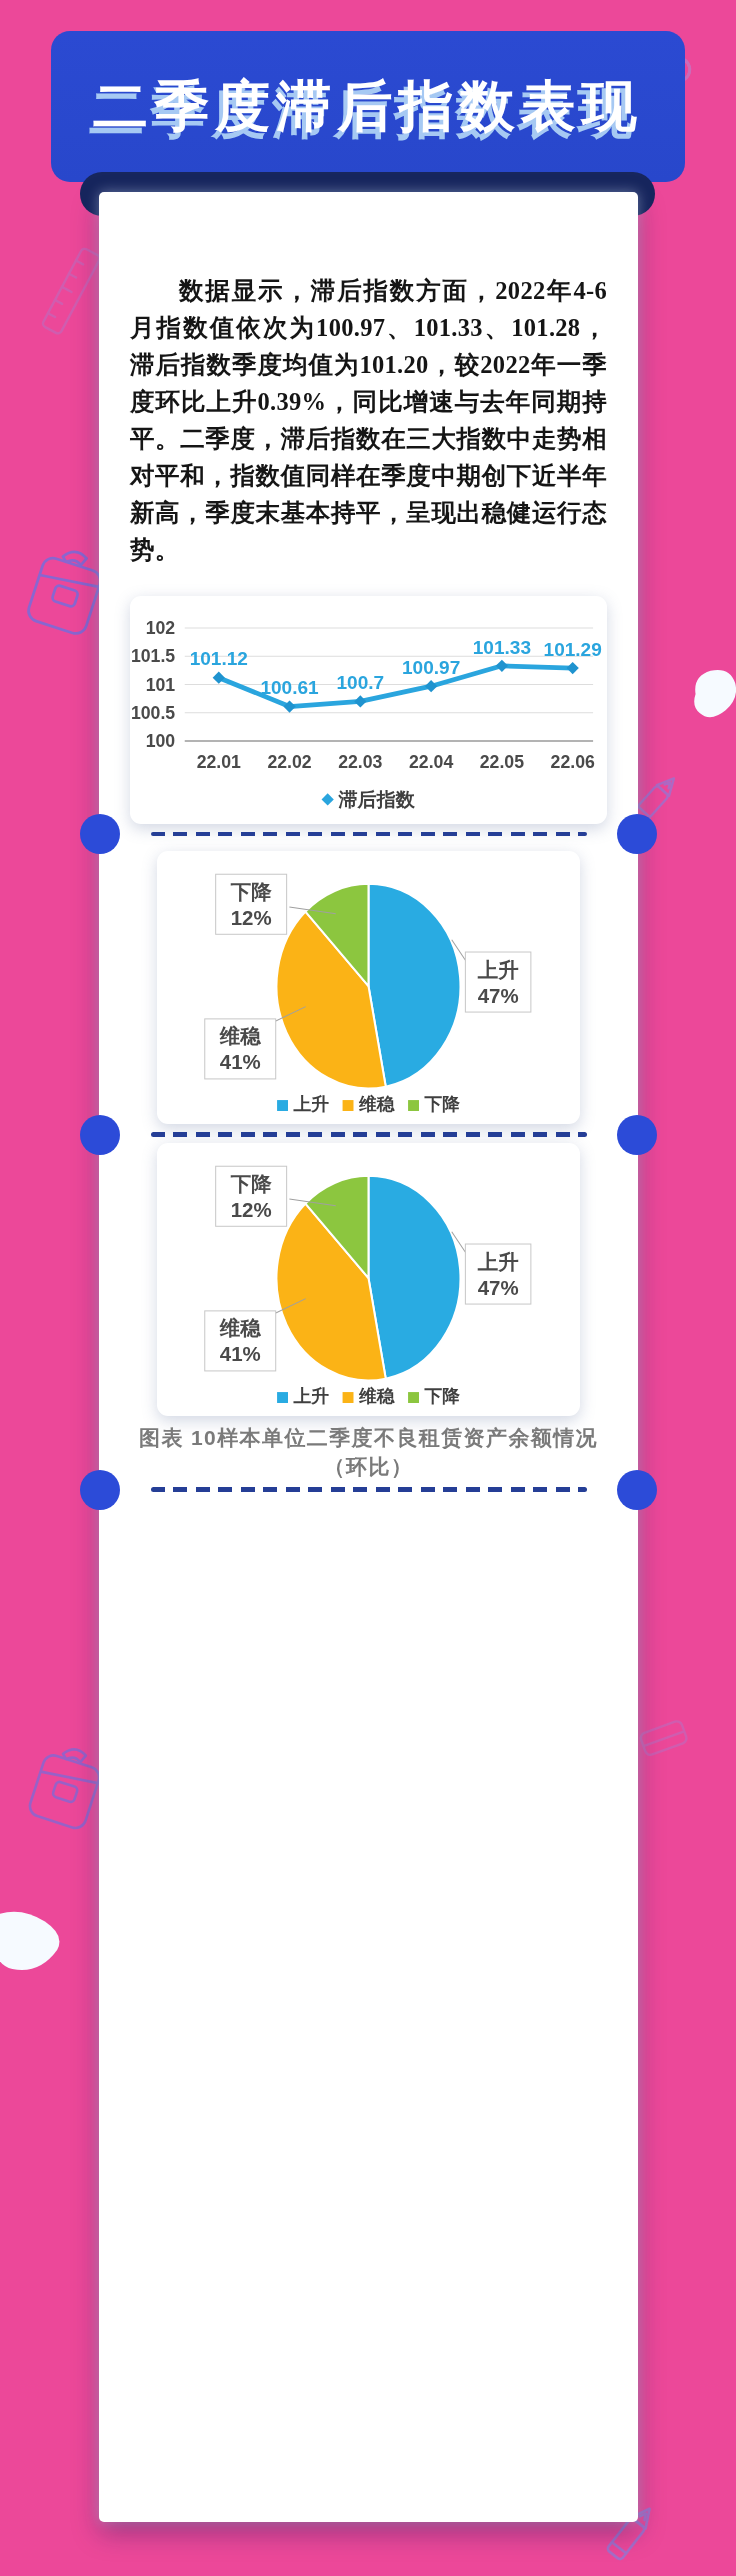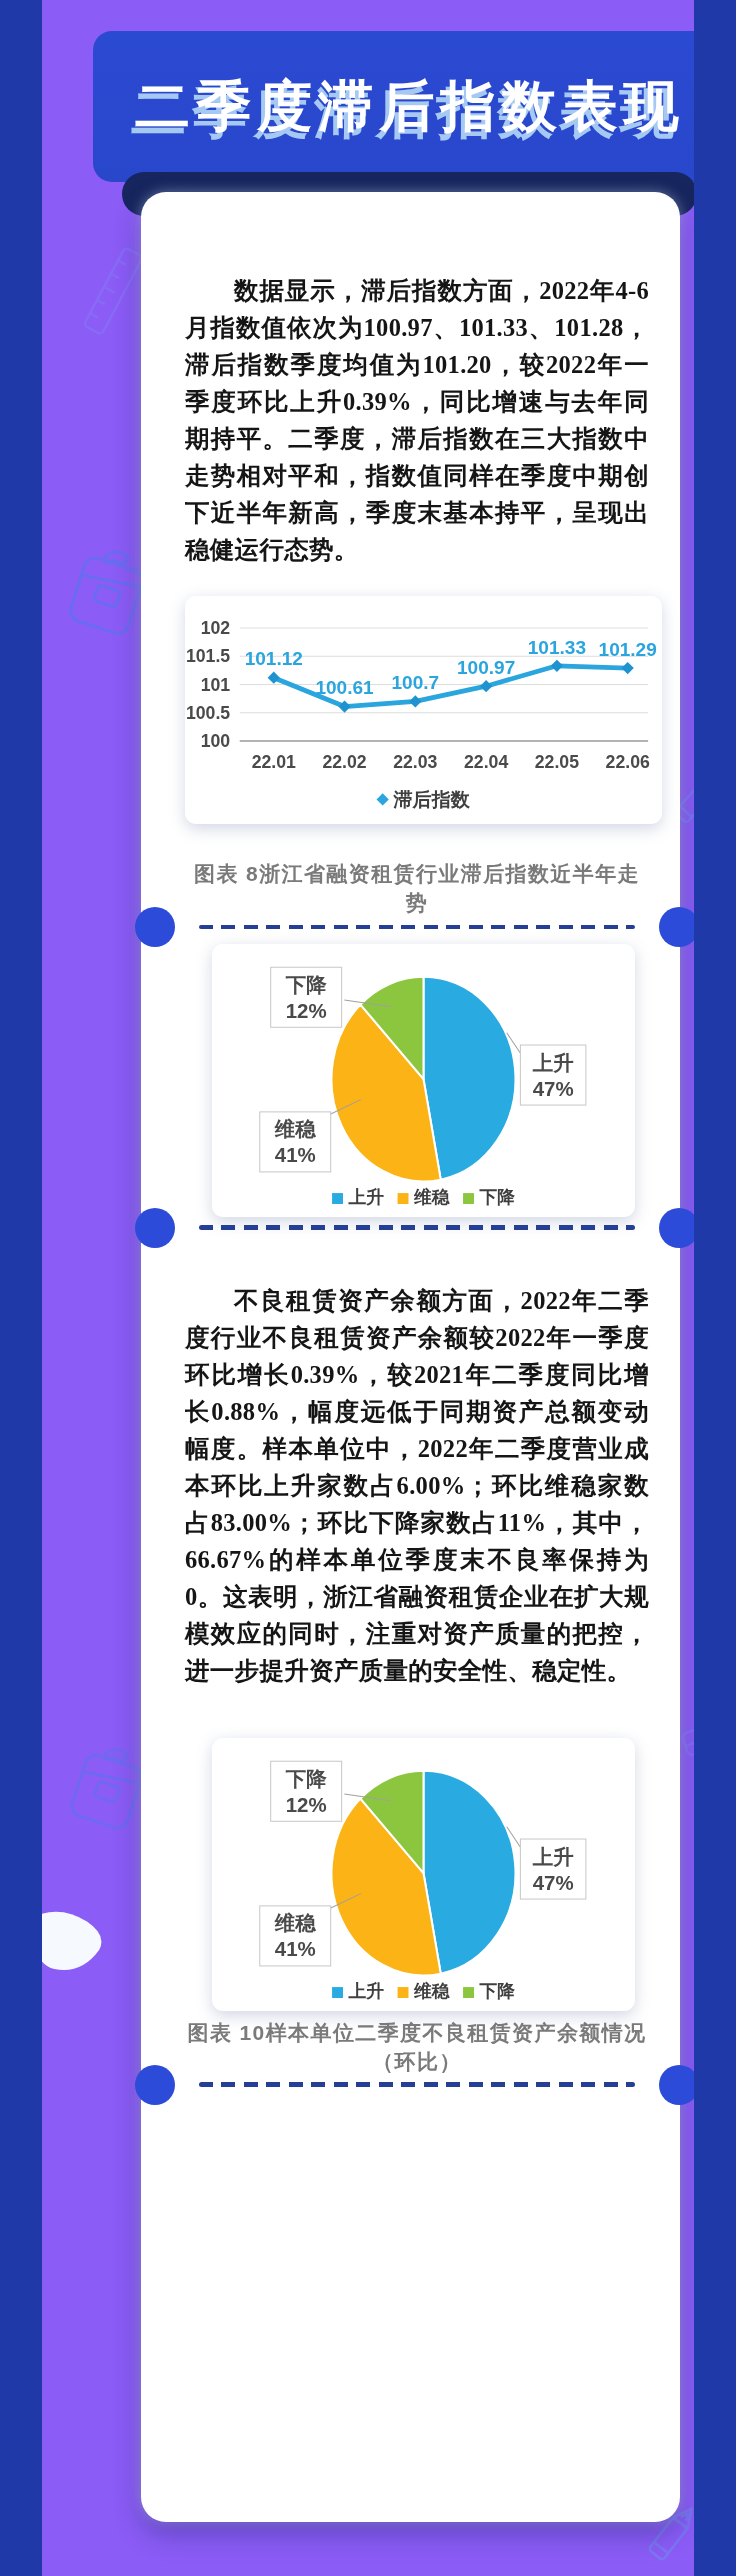--- a/index.html
+++ b/index.html
@@ -1,30 +1,30 @@
 <!DOCTYPE html>
 <html style="font-size:11px"><head>
 <meta charset="utf-8">
 <style>
   html,body{margin:0;padding:0;background:#1f3aa8;}
-  .page{position:relative;width:652px;height:2576px;margin:0 auto;overflow:hidden;
-        background:#8b5cf6;font-family:"Liberation Sans",sans-serif;}
+  .page{position:relative;width:736px;height:2576px;margin:0 auto;overflow:hidden;
+        background:#ec4899;font-family:"Liberation Sans",sans-serif;}
   
   .deco{position:absolute;z-index:1;}
   
   .banner{position:absolute;z-index:2;left:51px;top:31px;width:634px;height:151px;
           border-radius:19px;background:linear-gradient(180deg,#2B4AD2 0%,#2847CB 100%);
           display:flex;align-items:center;justify-content:center;}
   .banner h1{margin:0;font-size:55px;font-weight:900;letter-spacing:6.1px;color:#FFFFFF;
              text-shadow:-4.1px 6.8px 0 #A6C9F3;font-family:"Liberation Sans",sans-serif;}
   .slot{position:absolute;z-index:3;left:80px;top:172px;width:575px;height:44px;
         border-radius:22px;background:#17265E;}
   
   .card{position:absolute;z-index:4;left:99px;top:192px;width:539px;height:2330px;
-        box-sizing:border-box;padding:80px 31px 0 44px;border-radius:25px;background:#FFFFFF;
+        box-sizing:border-box;padding:80px 31px 0 31px;border-radius:5px;background:#FFFFFF;
         box-shadow:0 11px 27px rgba(8,20,80,.35), 0 0 12.3px rgba(220,235,255,.45);}
   .para{margin:0;font-family:"Liberation Serif","DejaVu Serif",serif;font-weight:700;
         font-size:24.5px;line-height:37px;color:#151515;text-align:justify;text-indent:2em;
         letter-spacing:0.3px;}
   .p1{min-height:300px;}
   .p2{margin-top:60px;min-height:337px;}
   .p3{margin-top:52px;min-height:450px;}
   .chart-card{background:#FFFFFF;border-radius:11px;box-shadow:0 4.1px 15px rgba(110,125,165,.30);}
   .line-card{margin-top:24px;width:477px;height:228px;text-align:right;}
   .pie-card{margin:0 27px;width:423px;height:273px;}
@@ -144,21 +144,20 @@
           <text x="442" y="114.4900000000001" text-anchor="middle" fill="#2AA5DE" style="font:700 28px 'Liberation Sans',sans-serif">100.97</text>
           <path d="M546,93.61000000000014 L555,102.61000000000014 L546,111.61000000000014 L537,102.61000000000014 Z" fill="#1F93CF"></path>
           <text x="546" y="84.61000000000014" text-anchor="middle" fill="#2AA5DE" style="font:700 28px 'Liberation Sans',sans-serif">101.33</text>
           <path d="M650,96.92999999999948 L659,105.92999999999948 L650,114.92999999999948 L641,105.92999999999948 Z" fill="#1F93CF"></path>
           <text x="650" y="87.92999999999948" text-anchor="middle" fill="#2AA5DE" style="font:700 28px 'Liberation Sans',sans-serif">101.29</text>
           <path d="M290,290 L299,299 L290,308 L281,299 Z" fill="#2AA5DE"></path>
           <text x="306" y="309" fill="#3f3f3f" style="font:700 28px 'Liberation Sans',sans-serif">滞后指数</text>
         </svg>
     </div>
 
-    <div class="caption c1">图表 8浙江省融资租赁行业滞后指数近半年走势</div>
 
     <div class="sep s1">
       <span class="notch notch-l"></span>
       <span class="notch notch-r"></span>
       <div class="dash-line"></div>
     </div>
 
 
     <div class="chart-card pie-card pie1">
       <svg width="423" height="273" viewBox="0 0 620 400">
@@ -186,21 +185,20 @@
         </svg>
     </div>
 
 
     <div class="sep s2">
       <span class="notch notch-l"></span>
       <span class="notch notch-r"></span>
       <div class="dash-line"></div>
     </div>
 
-    <p class="para p3">不良租赁资产余额方面，2022年二季度行业不良租赁资产余额较2022年一季度环比增长0.39%，较2021年二季度同比增长0.88%，幅度远低于同期资产总额变动幅度。样本单位中，2022年二季度营业成本环比上升家数占6.00%；环比维稳家数占83.00%；环比下降家数占11%，其中，66.67%的样本单位季度末不良率保持为0。这表明，浙江省融资租赁企业在扩大规模效应的同时，注重对资产质量的把控，进一步提升资产质量的安全性、稳定性。</p>
 
     <div class="chart-card pie-card pie2">
       <svg width="423" height="273" viewBox="0 0 620 400">
           <path d="M310,198 L310.0,48.0 A135,150 0 0 1 335.3,345.3 Z" fill="#29ABE2" stroke="#FFFFFF" stroke-width="3" stroke-linejoin="round"></path>
           <path d="M310,198 L335.3,345.3 A135,150 0 0 1 217.6,88.7 Z" fill="#FBB316" stroke="#FFFFFF" stroke-width="3" stroke-linejoin="round"></path>
           <path d="M310,198 L217.6,88.7 A135,150 0 0 1 310.0,48.0 Z" fill="#8CC63F" stroke="#FFFFFF" stroke-width="3" stroke-linejoin="round"></path>
           <line x1="432" y1="130" x2="456" y2="166" stroke="#A0A0A0" stroke-width="1.5"></line>
           <rect x="452" y="148" width="96" height="88" fill="#FFFFFF" stroke="#C8C8C8" stroke-width="1.5"></rect>
           <text x="500" y="184" text-anchor="middle" fill="#4a4a4a" style="font:700 30px 'Liberation Sans',sans-serif">上升</text>
           <text x="500" y="222" text-anchor="middle" fill="#4a4a4a" style="font:700 30px 'Liberation Sans',sans-serif">47%</text>

